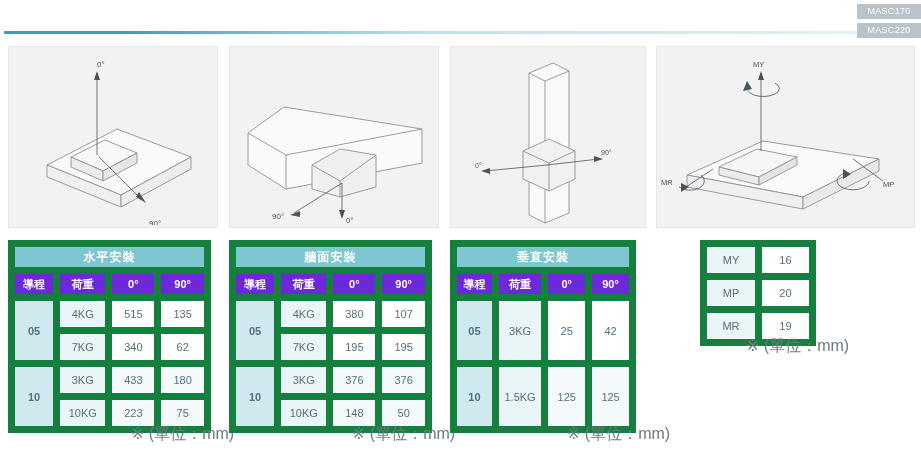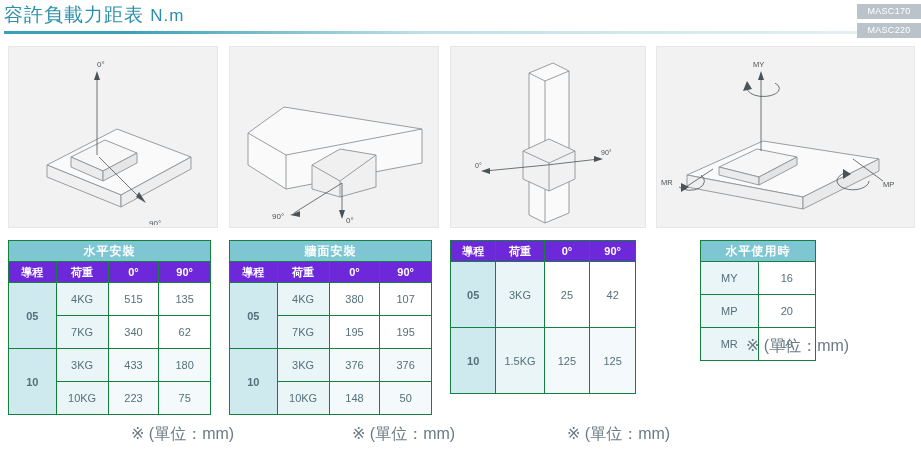--- a/index.html
+++ b/index.html
@@ -53,21 +53,21 @@
   .p4{left:648px;width:257px;}
   .panel svg{display:block;}
 
   
   .tbl{
     position:absolute;
     border-collapse:collapse;
     font-size:11px;
   }
   .tbl td,.tbl th{
-    border:1px solid #15803d;
+    border:7px solid #15803d;
     text-align:center;
     vertical-align:middle;
     padding:0;
   }
   .tbl .cap{
     background:#7ec6d2;color:#ffffff;font-weight:bold;
     height:20px;font-size:12px;letter-spacing:1px;
   }
   .tbl .hdr{
     background:#6d28d9;color:#ffffff;font-weight:bold;height:20px;
@@ -100,24 +100,20 @@
   .u3{left:546px;top:424px;}
   .u4{left:725px;top:336px;}
 
   .t-d td{height:22px;}
   .t-d .cap{height:20px;}
 </style>
 </head>
 <body>
 
 <div class="header">
-  <div class="title">
-    <span>容許負載力距表</span>
-    <span class="unit">N.m</span>
-  </div>
   <div class="title-rule"></div>
   <div class="tag t1">MASC170</div>
   <div class="tag t2">MASC220</div>
 </div>
 
 <div class="panels">
 
   <div class="panel p1">
     <svg width="206" height="178" viewBox="0 0 206 178">
       <g fill="none" stroke="#8c9398" stroke-width="0.9">
@@ -283,20 +279,23 @@
     <td class="load">10KG</td>
     <td class="valalt">148</td>
     <td class="valalt">50</td>
   </tr>
 </tbody>
   </table>
 <div class="unitnote u2">※ (單位：mm)</div>
 
 <table class="tbl t-c">
   <tbody>
+      <tr class="caprow">
+        <td class="cap" colspan="4">垂直安裝</td>
+      </tr>
   <tr class="hdrrow">
     <td class="hdr" style="width:46px">導程</td>
     <td class="hdr" style="width:48px">荷重</td>
     <td class="hdr" style="width:46px">0°</td>
     <td class="hdr" style="width:46px">90°</td>
   </tr>
   <tr style="height:66px">
     <td class="lead">05</td>
     <td class="load">3KG</td>
     <td class="val">25</td>
@@ -307,23 +306,20 @@
     <td class="load">1.5KG</td>
     <td class="valalt">125</td>
     <td class="valalt">125</td>
   </tr>
 </tbody>
   </table>
 <div class="unitnote u3">※ (單位：mm)</div>
 
 <table class="tbl t-d">
   <tbody>
-      <tr class="caprow">
-        <td class="cap" colspan="2">水平使用時</td>
-      </tr>
   <tr>
     <td class="load" style="width:56px">MY</td>
     <td class="val" style="width:56px">16</td>
   </tr>
   <tr>
     <td class="load">MP</td>
     <td class="val">20</td>
   </tr>
   <tr>
     <td class="load">MR</td>

